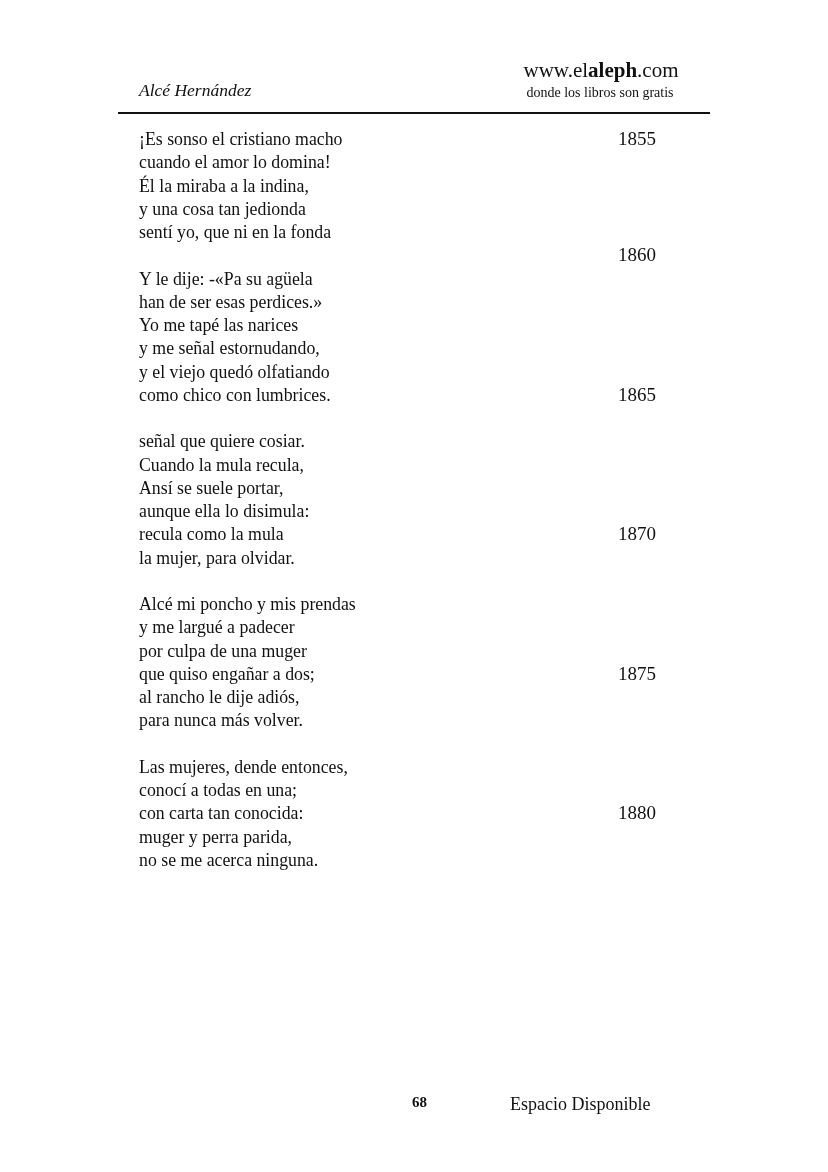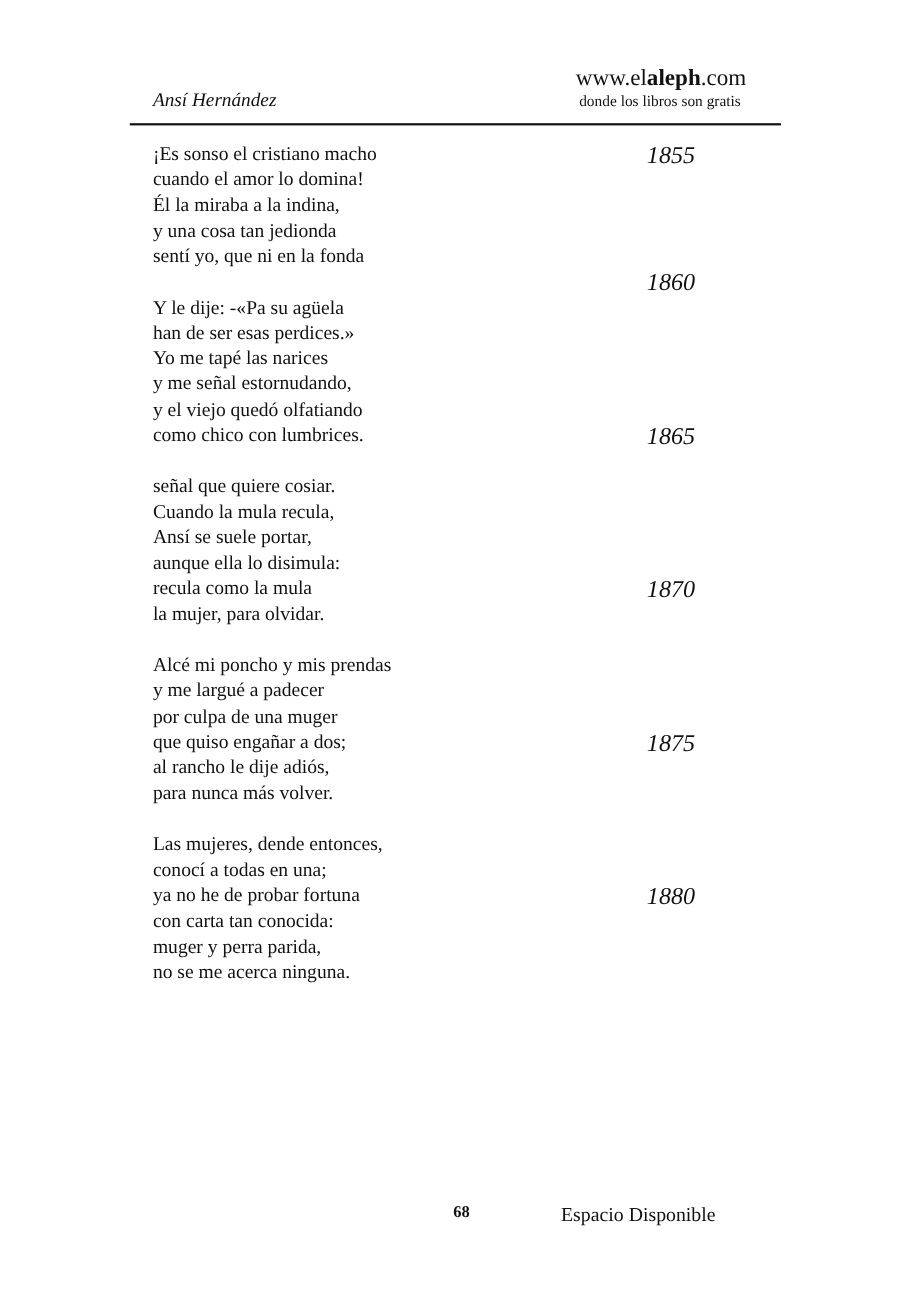--- a/index.html
+++ b/index.html
@@ -6,28 +6,28 @@
   body { width:828px; height:1172px; position:relative; overflow:hidden;
          font-family:"Liberation Serif","DejaVu Serif",serif; color:#111; }
   .hdr-author { position:absolute; left:139px; top:80px; font-size:17.5px; font-style:italic; }
   .hdr-site { position:absolute; left:510px; width:182px; top:58px; text-align:center; font-size:21px; }
   .hdr-site b { font-weight:bold; }
   .hdr-tag { position:absolute; left:500px; width:200px; top:85px; text-align:center; font-size:14px; }
   .rule { position:absolute; left:118px; top:112px; width:592px; height:2px; background:#111; }
   .poem { position:absolute; left:139px; top:128px; font-size:17.8px; line-height:23.25px; }
   .stanza { margin-bottom:23.25px; }
   .line { white-space:nowrap; display:block; }
-  .lnum { position:absolute; left:588px; font-size:22px;font-style:italic; }
+  .lnum { position:absolute; left:618px; font-size:19px; }
   .page-num { position:absolute; left:412px; top:1094px; font-size:15px; font-weight:bold; }
   .footer-txt { position:absolute; left:510px; top:1094px; font-size:18px; }
 </style>
 </head>
 <body>
 
-<div class="hdr-author">Ansí Hernández</div>
+<div class="hdr-author">Alcé Hernández</div>
 <div class="hdr-site"><span>www.el</span><b>aleph</b><span>.com</span></div>
 <div class="hdr-tag">donde los libros son gratis</div>
 <div class="rule"></div>
 
 <div class="poem" id="poem">
     <div class="stanza">
       <span class="line">¡Es sonso el cristiano macho</span>
       <span class="line">cuando el amor lo domina!</span>
       <span class="line">Él la miraba a la indina,</span>
       <span class="line">y una cosa tan jedionda</span>
@@ -53,21 +53,20 @@
       <span class="line">Alcé mi poncho y mis prendas</span>
       <span class="line">y me largué a padecer</span>
       <span class="line">por culpa de una muger</span>
       <span class="line">que quiso engañar a dos;</span>
       <span class="line">al rancho le dije adiós,</span>
       <span class="line">para nunca más volver.</span>
     </div>
     <div class="stanza">
       <span class="line">Las mujeres, dende entonces,</span>
       <span class="line">conocí a todas en una;</span>
-      <span class="line">ya no he de probar fortuna</span>
       <span class="line">con carta tan conocida:</span>
       <span class="line">muger y perra parida,</span>
       <span class="line">no se me acerca ninguna.</span>
     </div>
   </div>
 <div id="lnums">
     <div class="lnum" style="top: 128px;">1855</div>
     <div class="lnum" style="top: 244px;">1860</div>
     <div class="lnum" style="top: 384px;">1865</div>
     <div class="lnum" style="top: 523px; text-align: right;">1870</div>

